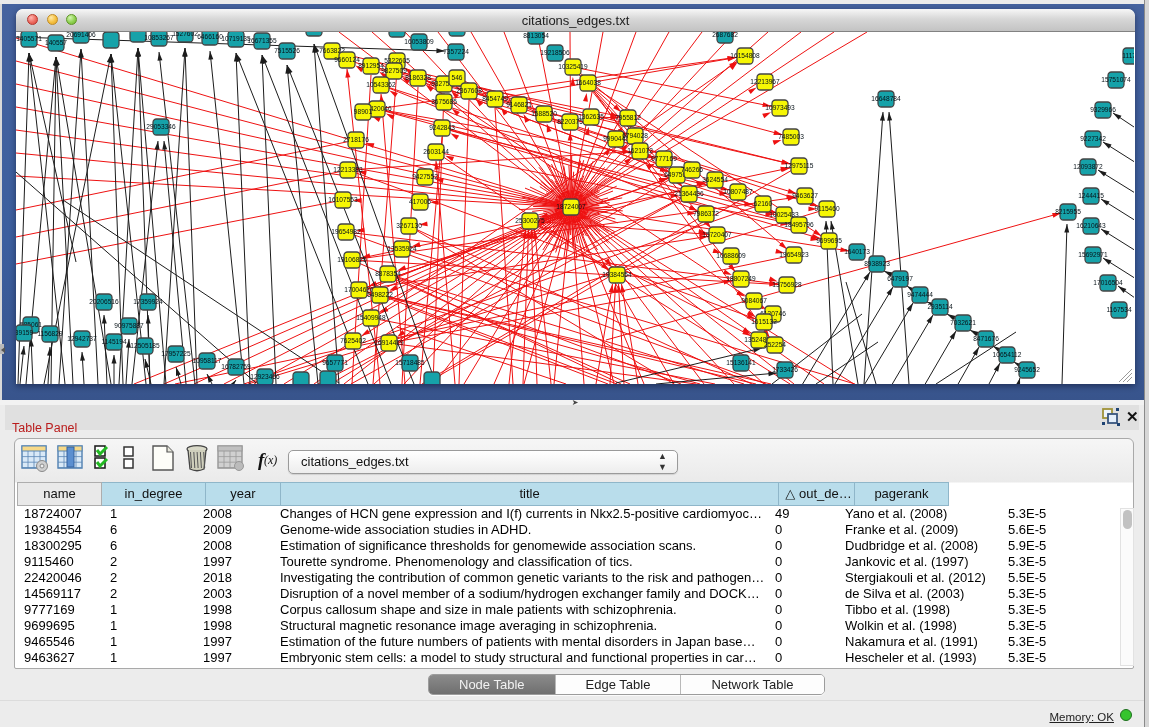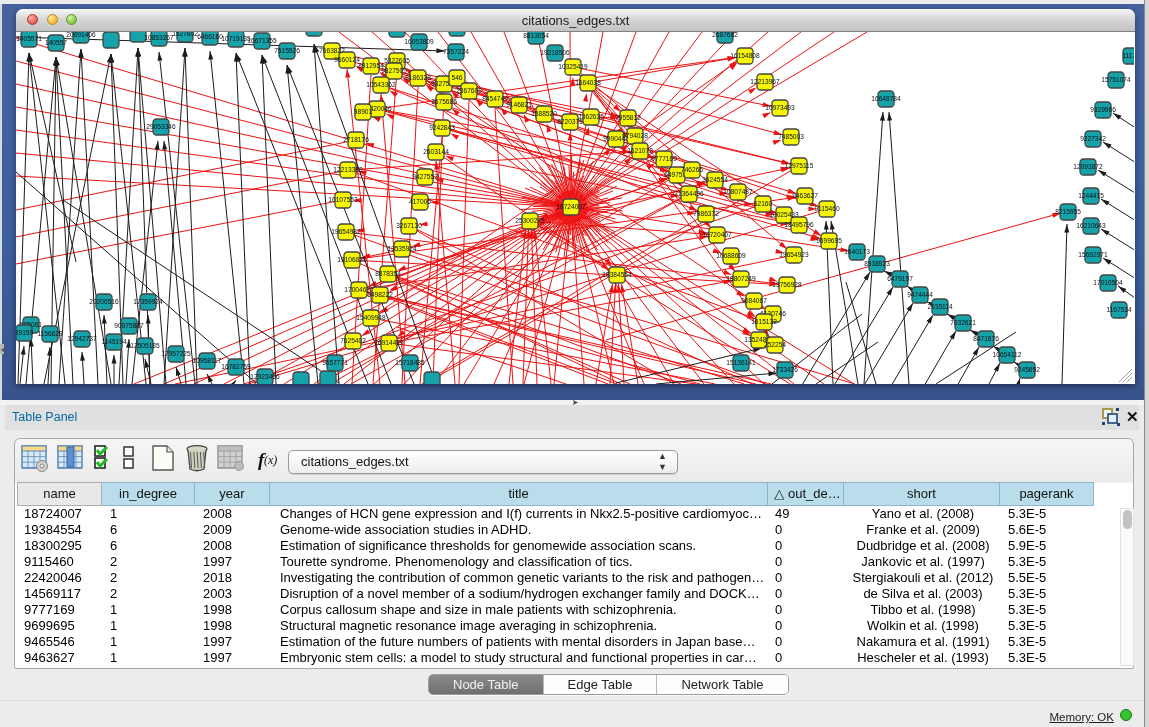--- a/index.html
+++ b/index.html
@@ -8,42 +8,42 @@
   border-radius:7px 7px 0 0; box-shadow:0 2px 6px rgba(0,0,20,.45); overflow:hidden; background:#fff; }
 .titlebar { position:absolute; left:0; top:0; width:100%; height:22.5px;
   background:linear-gradient(#f7f7f7,#d7d7d7 45%,#c3c3c3); border-bottom:1px solid #828282;
   border-radius:7px 7px 0 0; }
 .titlebar .tl { position:absolute; top:5px; width:11px; height:11px; border-radius:50%; }
 .title { position:absolute; width:100%; text-align:center; top:4px; font-size:13px; color:#222; }
 .canvas { position:absolute; left:0; top:23px; width:1118px; height:352px; background:#fff; }
 .rgutter { position:absolute; right:0; top:0; width:5px; height:727px; background:#d6d6d6; border-left:1px solid #8a8a8a; }
 .tpanel { position:absolute; left:0; top:400px; width:1144px; height:327px; background:#ececec; }
 .tpbar { position:absolute; left:5px; top:5px; width:1134px; height:25px; background:#e0e0e0; }
-.tpbar span { position:absolute; left:7px; top:5px; font-size:12.5px; color:#0369a1; }
+.tpbar span { position:absolute; left:7px; top:16px; font-size:12.5px; color:#b91c1c; }
 .xicon { position:absolute; left:1126px; top:8px; font-size:15px; font-weight:bold; color:#111; }
 .content { position:absolute; left:14px; top:38px; width:1120px; height:231px;
   background:linear-gradient(#f6f6f6,#eaeaea 43px,#fff 44px);
   border:1px solid #a9a9a9; border-radius:6px 6px 2px 2px; }
 .combo { position:absolute; left:273px; top:11px; width:390px; height:24px; border:1px solid #9a9a9a;
   border-radius:5px; background:linear-gradient(#fff,#ededed); font-size:13px; color:#111;
   line-height:22px; padding-left:12px; box-shadow:0 1px 1px rgba(0,0,0,.12); }
 .combo .ar { position:absolute; right:10px; top:0; font-size:9px; color:#333; line-height:11px; }
 .thead { position:absolute; left:2px; top:43px; width:1104px; height:24px; display:flex; font-size:13px; color:#111; }
 .thead div { border:1px solid #8fb6c9; border-left:none; background:#b9ddeb; text-align:center; line-height:22px; }
 .thead .h0 { background:#e9e9e9; border-color:#adadad; border-left:1px solid #adadad; }
 .tbody { position:absolute; left:3px; top:67px; width:1103px; height:161px; overflow:hidden; font-size:13px; color:#000; }
 .tr { height:16px; line-height:16px; white-space:nowrap; position:relative; }
 .tr div { position:absolute; top:0; }
 .c0 { left:6px; } .c1 { left:92px; } .c2 { left:185px; } .c3 { left:262px; }
-.c4 { left:757px;text-align:center; } .c5 { left:827px; width:156px; text-align:center; } .c6 { left:990px; }
+.c4 { left:757px;text-align:center; } .c5 { left:827px; width:156px; text-align:left; } .c6 { left:990px; }
 .sb { position:absolute; left:1105px; top:69px; width:14px; height:158px; background:#fbfbfb; border:1px solid #e2e2e2; }
 .sb .thumb { position:absolute; left:2px; top:1px; width:9px; height:19px; background:#c2c2c2; border-radius:4.5px; }
 .seg { position:absolute; left:428px; top:274px; height:21px; display:flex; border:1px solid #9c9c9c;
   border-radius:5px; overflow:hidden; font-size:13px; box-shadow:0 1px 0 rgba(255,255,255,.8); }
-.seg div { padding:0 24px; line-height:20px; background:#fdfdfd; color:#222; border-left:1px solid #b9b9b9; }
+.seg div { padding:0 30px; line-height:20px; background:#fdfdfd; color:#222; border-left:1px solid #b9b9b9; }
 .seg div.sel { background:linear-gradient(#8b8b8b,#6f6f6f); color:#f2f2f2; border-left:none; }
 .status { position:absolute; left:0; top:310px; width:1144px; height:17px; font-size:11.5px; color:#222; }
 .memok { position:absolute; right:30px; top:1px;text-decoration:underline; }
 .dot { position:absolute; right:12px; top:-1px; width:12px; height:12px; border-radius:50%;
   background:#35c42e; border:1.5px solid #1e6f1e; }
 </style></head><body>
 <div class="desktop"></div>
 <div style="position:absolute;left:0;top:0;width:1149px;height:4px;background:#ececec"></div>
 <div style="position:absolute;left:0;top:4px;width:2px;height:396px;background:#d9d9d9"></div>
 <div class="win">
@@ -931,25 +931,24 @@
           <line x1="209" y1="9" x2="209" y2="26" stroke="#9a9a9a" stroke-width="0.8"></line>
           <line x1="215" y1="9" x2="215" y2="26" stroke="#9a9a9a" stroke-width="0.8"></line>
         </g>
         <circle cx="218" cy="24" r="4.5" fill="#bbb" stroke="#999"></circle>
         <text x="237" y="24" font-family="Liberation Serif,serif" font-style="italic" font-weight="bold" font-size="19" fill="#111">f</text>
         <text x="243" y="22" font-family="Liberation Serif,serif" font-style="italic" font-size="12" fill="#111">(x)</text>
       </svg>
     <div class="combo">citations_edges.txt<span class="ar">▲<br>▼</span></div>
     <div class="thead">
       <div class="h0" style="width:85px">name</div>
-      <div style="width:93px">in_degree</div>
+      <div style="width:104px">in_degree</div>
       <div style="width:75px">year</div>
       <div style="width:498px">title</div>
       <div style="width:76px;text-align:center;padding-left:4px">△ out_de…</div>
-      <div style="width:156px">short</div>
       <div style="width:94px">pagerank</div>
     </div>
     <div class="tbody">
 <div class="tr">
           <div class="c0">18724007</div>
           <div class="c1">1</div>
           <div class="c2">2008</div>
           <div class="c3">Changes of HCN gene expression and I(f) currents in Nkx2.5-positive cardiomyoc…</div>
           <div class="c4">49</div>
           <div class="c5">Yano et al. (2008)</div>

